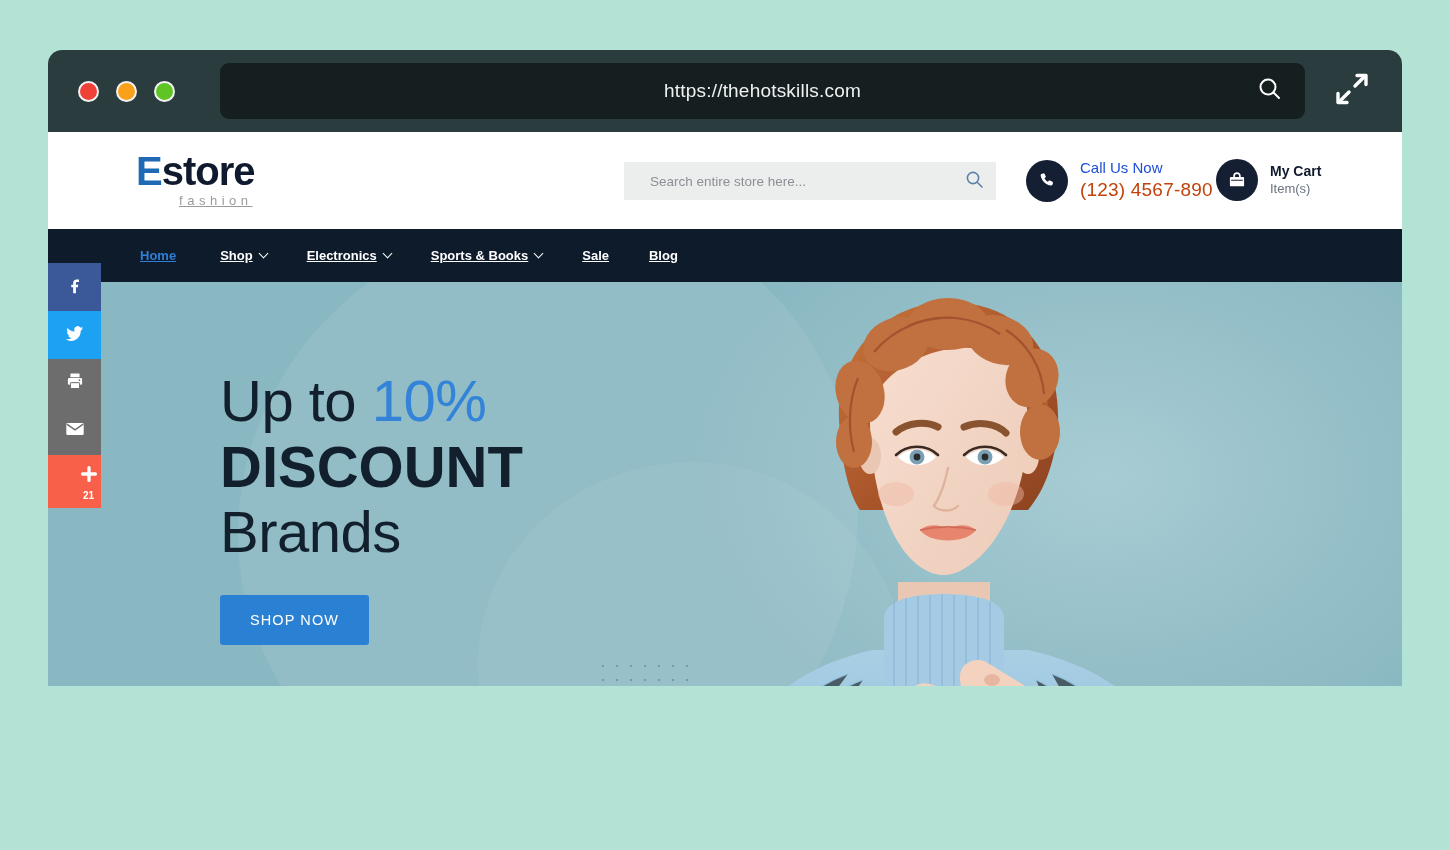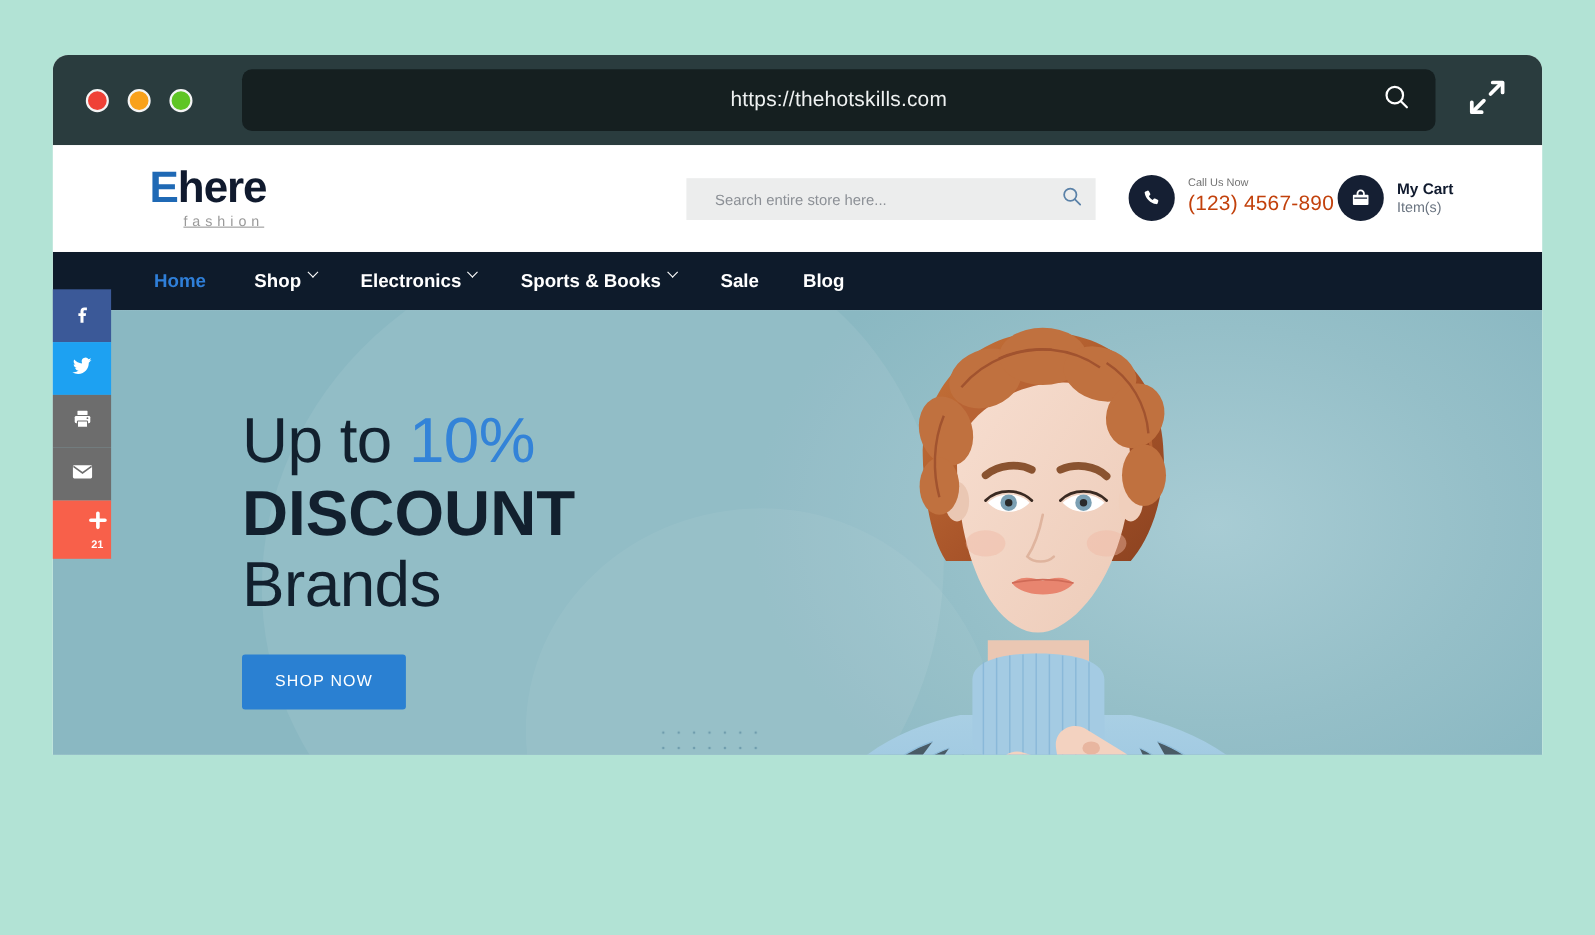--- a/index.html
+++ b/index.html
@@ -109,42 +109,43 @@
     display: flex; align-items: center; gap: 12px;
   }
   .contact-block { left: 978px; }
   .cart-block { left: 1168px; }
   .circle-icon {
     width: 42px; height: 42px; border-radius: 50%;
     background: #151f33;
     display: flex; align-items: center; justify-content: center;
     flex: 0 0 auto;
   }
-  .contact-top { font-size: 10px; color: #737373; line-height: 1.25; }
+  .contact-top { font-size: 15px; color: #1d4ed8; line-height: 1.25; }
   .contact-bottom { font-size: 19px; font-weight: 400; color: #c2410c; line-height: 1.3; letter-spacing: .2px;}
   .cart-top { font-size: 14px; font-weight: 700; color: #101a2e; line-height: 1.3; }
   .cart-bottom { font-size: 13px; color: #6a7480; line-height: 1.3; }
 
   
   .nav {
     height: 53px;
     background: #0e1b2b;
     display: flex;
     align-items: center;
     padding-left: 92px;
     gap: 0;
   }
   .nav-item {
     color: #ffffff;
-    font-size: 17px;
+    font-size: 13px;
     font-weight: 700;
-    display: flex; align-items: flex-start; gap: 7px;
+    display: flex; align-items: center; gap: 7px;
     margin-right: 40px;
     white-space: nowrap;
     cursor: pointer;
+    text-decoration: underline;
   }
   .nav-item.active { color: #2f7fd8; margin-right: 44px;}
   .caret {
     display: inline-block;
     width: 7px; height: 7px;
     border-right: 1.6px solid #ffffff;
     border-bottom: 1.6px solid #ffffff;
     transform: translateY(-2px) rotate(45deg);
   }
 
@@ -286,21 +287,21 @@
         <path d="M17 23 L7 33" stroke="#ffffff" stroke-width="3.4" stroke-linecap="round"></path>
         <path d="M15 33.5 L6 33.5 L6 24.5" stroke="#ffffff" stroke-width="3.4" stroke-linecap="round" stroke-linejoin="round" fill="none"></path>
       </svg>
     </span>
   </div>
 
   <div class="site-header">
 
     <div class="logo">
       <div class="logo-main">
-        <span class="logo-e">E</span><span class="logo-rest">here</span>
+        <span class="logo-e">E</span><span class="logo-rest">store</span>
       </div>
       <div class="logo-sub">fashion</div>
     </div>
 
     <div class="search-wrap">
       <input class="search-input" type="text" placeholder="Search entire store here..." style="">
       <span>
         <svg width="19" height="19" viewBox="0 0 19 19" fill="none">
           <circle cx="8" cy="8" r="5.6" stroke="#5b82a8" stroke-width="1.6"></circle>
           <line x1="12.2" y1="12.2" x2="17" y2="17" stroke="#5b82a8" stroke-width="1.6" stroke-linecap="round"></line>

